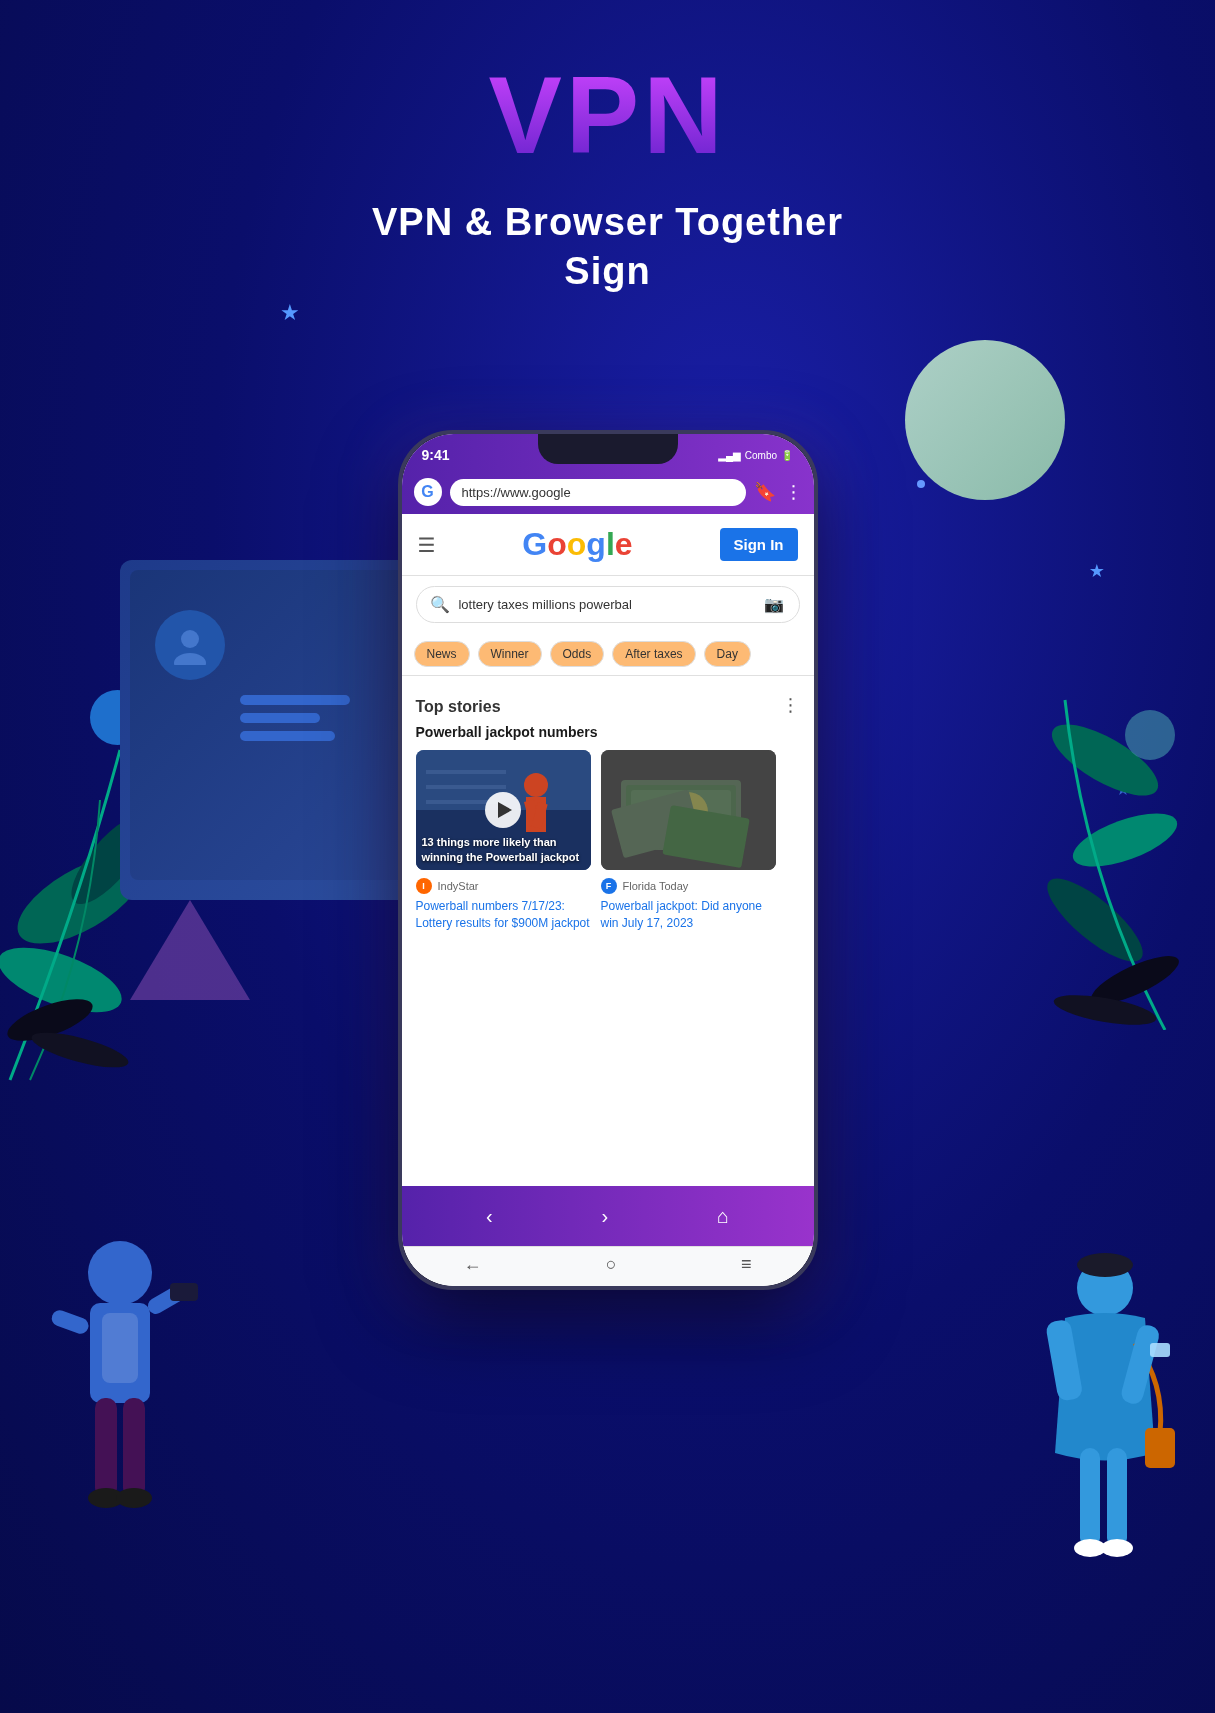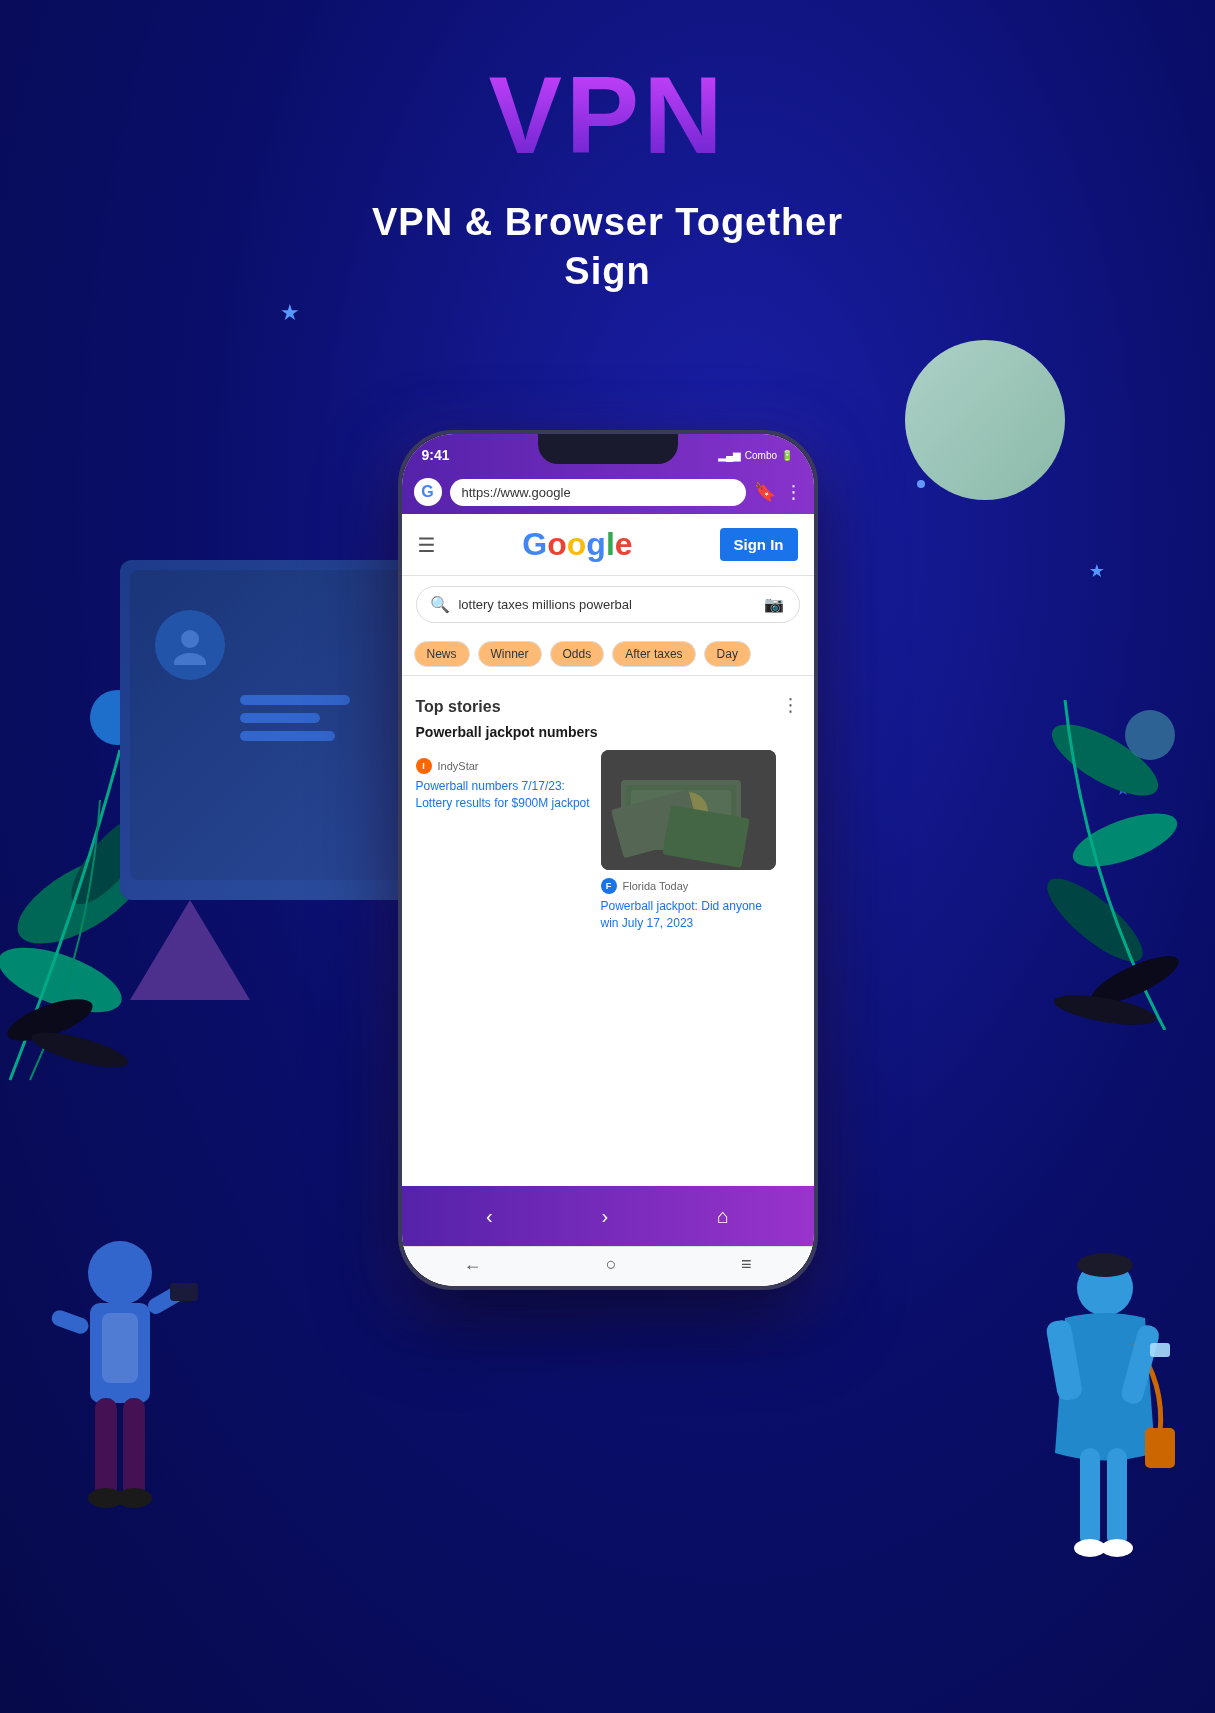--- a/index.html
+++ b/index.html
@@ -709,20 +709,40 @@
         <div class="stories-header">
           <span class="stories-title">Top stories</span>
           <span class="stories-more">⋮</span>
         </div>
 
         <div class="powerball-heading">Powerball jackpot numbers</div>
 
         <div class="news-cards">
 
           <div class="news-card">
+            <div class="news-card-img left-img">
+
+              <svg width="175" height="120" style="position:absolute;top:0;left:0;">
+                <rect width="175" height="120" fill="#2a4a80"></rect>
+                <rect x="0" y="60" width="175" height="60" fill="#1a3060"></rect>
+
+                <rect x="10" y="20" width="80" height="4" fill="#3a5a90"></rect>
+                <rect x="10" y="35" width="80" height="4" fill="#3a5a90"></rect>
+                <rect x="10" y="50" width="80" height="4" fill="#3a5a90"></rect>
+
+                <circle cx="120" cy="35" r="12" fill="#cc4422"></circle>
+                <rect x="110" y="47" width="20" height="35" fill="#cc4422"></rect>
+                <rect x="108" y="52" width="10" height="25" fill="#cc4422" transform="rotate(-15 108 52)"></rect>
+                <rect x="122" y="52" width="10" height="25" fill="#cc4422" transform="rotate(15 122 52)"></rect>
+              </svg>
+              <div class="play-overlay">
+                <div class="play-triangle"></div>
+              </div>
+              <div class="video-text-overlay">13 things more likely than winning the Powerball jackpot</div>
+            </div>
             <div class="source-row">
               <div class="source-icon">I</div>
               <span class="source-name">IndyStar</span>
             </div>
             <div class="news-link">Powerball numbers 7/17/23: Lottery results for $900M jackpot</div>
           </div>
 
           <div class="news-card">
             <div class="news-card-img right-img">
               <svg width="175" height="120" style="position:absolute;top:0;left:0;">

